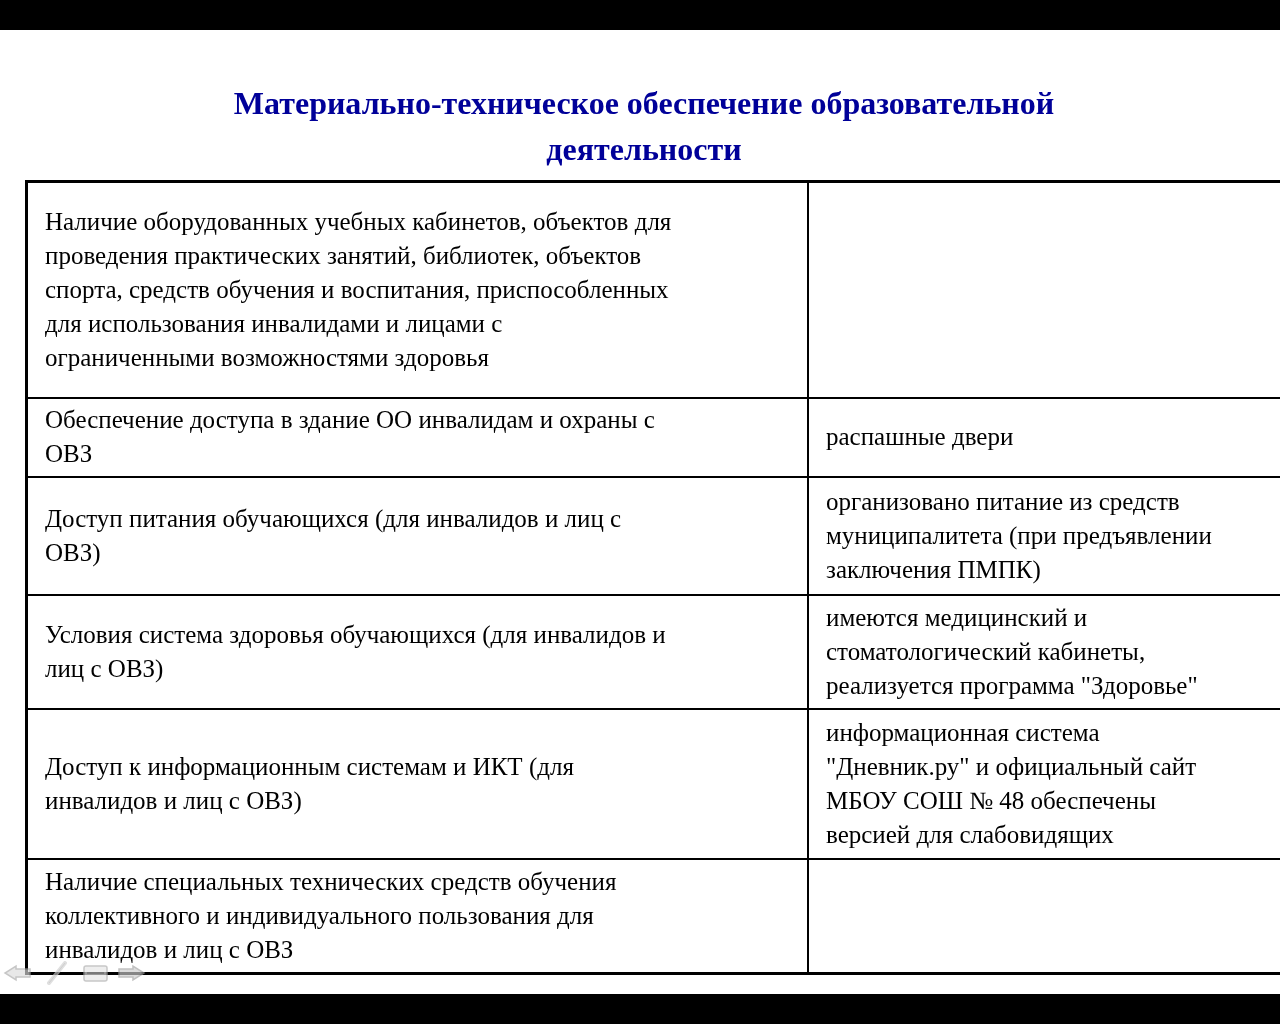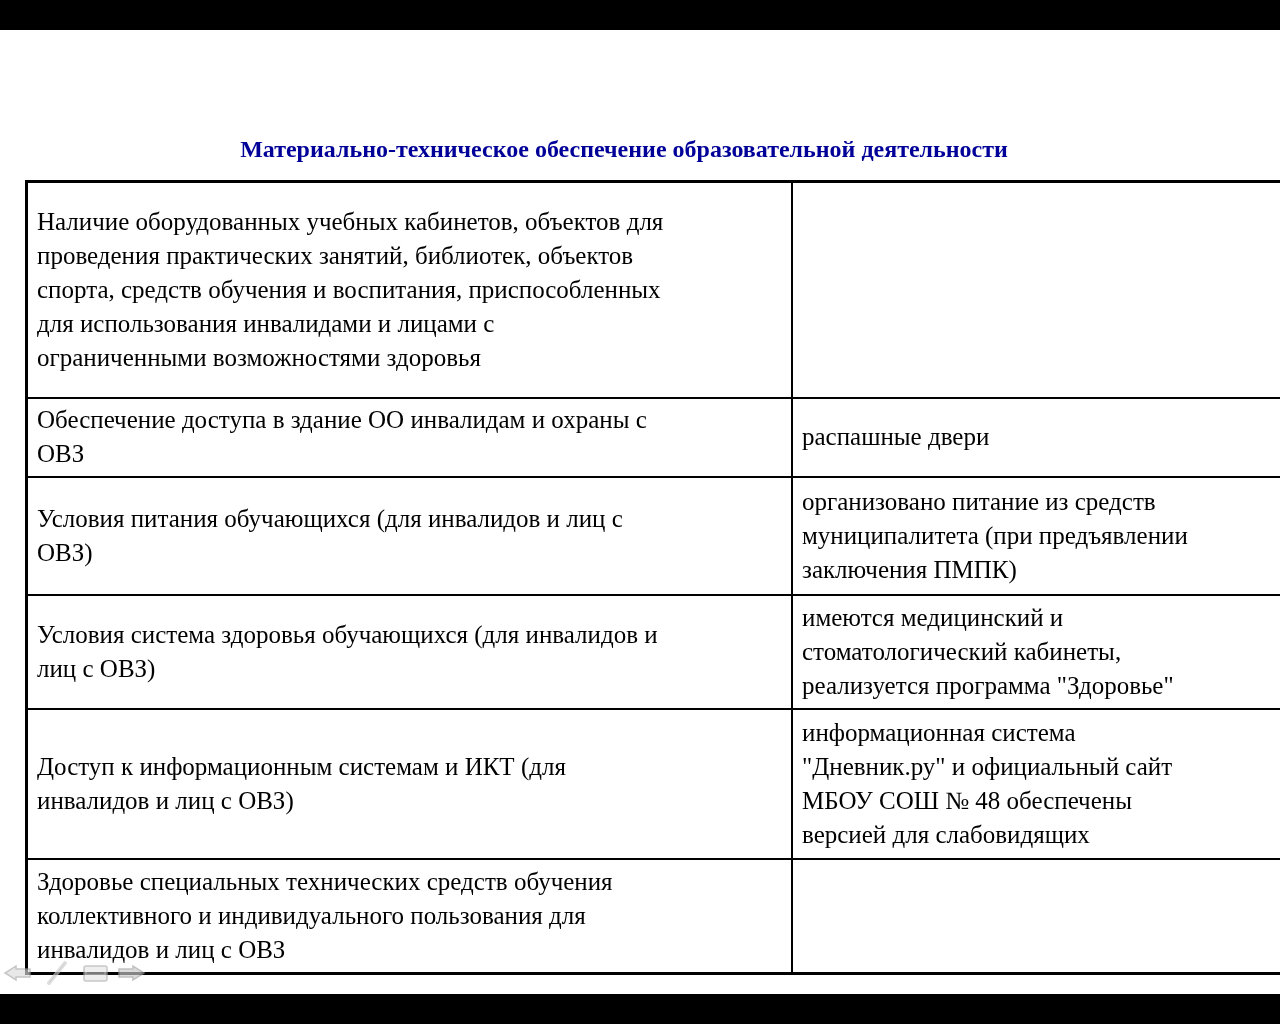--- a/index.html
+++ b/index.html
@@ -8,43 +8,42 @@
     background:#000;
     position:relative;
     font-family:"Liberation Serif", serif;
     overflow:hidden;
   }
   .slide{
     position:absolute;left:0;top:30px;width:1280px;height:964px;
     background:#ffffff;
   }
   .title{
-    position:absolute;left:124px;top:50px;width:1000px;
+    position:absolute;left:144px;top:50px;width:1000px;
     text-align:center;
     font-weight:bold;
-    font-size:24px;
+    font-size:32px;
     line-height:46px;
     color:#000099;
-    margin-top:46px;
   }
   table.matrix{
     position:absolute;left:25px;top:150px;
     width:1220px;
     border-collapse:collapse;
     table-layout:fixed;
   }
   table.matrix, table.matrix td{
     border:2px solid #000;
   }
   table.matrix{border-width:3px;}
   table.matrix td{
     font-size:25px;
     line-height:34px;
     color:#000;
-    padding:4px 9px;
+    padding:4px 17px;
     vertical-align:middle;
     white-space:pre-line;
     overflow:hidden;
   }
   td.col-left{width:745px;}
   td.col-right{width:475px;}
   td.valign-bottom{vertical-align:bottom;padding-bottom:2px;}
   .r1{height:216px;}
   .r2{height:79px;}
   .r3{height:118px;}
@@ -80,21 +79,21 @@
 для использования инвалидами и лицами с
 ограниченными возможностями здоровья</td>
         <td class="col-right"></td>
       </tr>
       <tr class="r2">
         <td class="col-left">Обеспечение доступа в здание ОО инвалидам и охраны с
 ОВЗ</td>
         <td class="col-right">распашные двери</td>
       </tr>
       <tr class="r3">
-        <td class="col-left">Условия питания обучающихся (для инвалидов и лиц с
+        <td class="col-left">Доступ питания обучающихся (для инвалидов и лиц с
 ОВЗ)</td>
         <td class="col-right">организовано питание из средств
 муниципалитета (при предъявлении
 заключения ПМПК)</td>
       </tr>
       <tr class="r4">
         <td class="col-left">Условия система здоровья обучающихся (для инвалидов и
 лиц с ОВЗ)</td>
         <td class="col-right">имеются медицинский и
 стоматологический кабинеты,
@@ -102,21 +101,21 @@
       </tr>
       <tr class="r5">
         <td class="col-left">Доступ к информационным системам и ИКТ (для
 инвалидов и лиц с ОВЗ)</td>
         <td class="col-right">информационная система
 "Дневник.ру" и официальный сайт
 МБОУ СОШ № 48 обеспечены
 версией для слабовидящих</td>
       </tr>
       <tr class="r6">
-        <td class="col-left">Здоровье специальных технических средств обучения
+        <td class="col-left">Наличие специальных технических средств обучения
 коллективного и индивидуального пользования для
 инвалидов и лиц с ОВЗ</td>
         <td class="col-right"></td>
       </tr>
     </tbody>
   </table>
 
   <div class="nav-controls">
     <button class="nav-btn" style="left:0px" title="">
       <svg width="30" height="26" viewBox="0 0 30 26">

